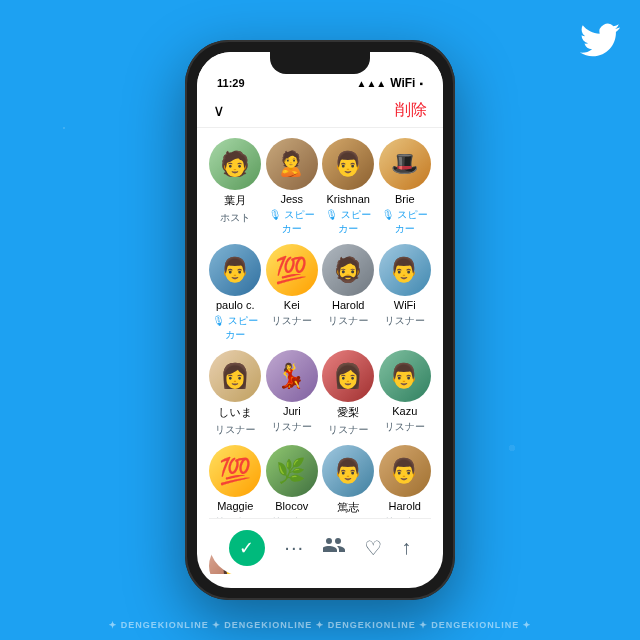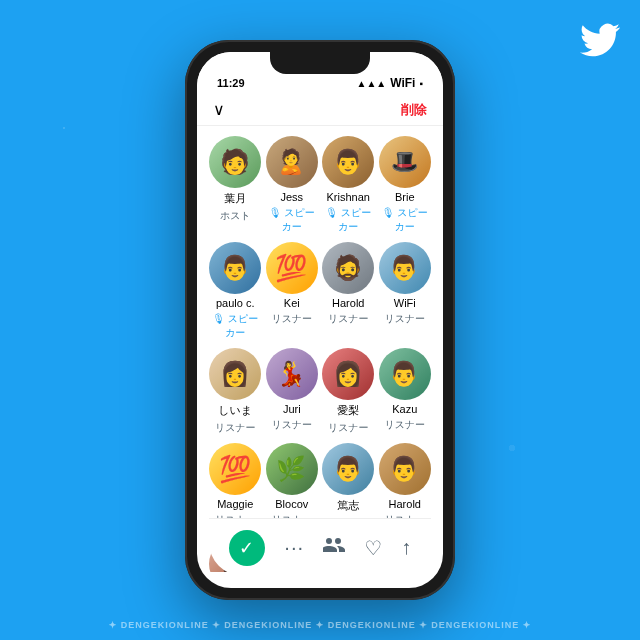--- a/index.html
+++ b/index.html
@@ -92,23 +92,23 @@
       border-bottom: 1px solid #eee;
     }
 
     .nav-title {
       font-size: 15px;
       font-weight: 600;
       color: #000;
     }
 
     .nav-delete {
-      font-size: 13px;
+      font-size: 16px;
       color: #f4212e;
-      font-weight: 700;
+      font-weight: 400;
     }
 
     .nav-chevron {
       font-size: 16px;
       color: #000;
     }
 
     .content {
       padding: 10px 12px;
       overflow-y: auto;

